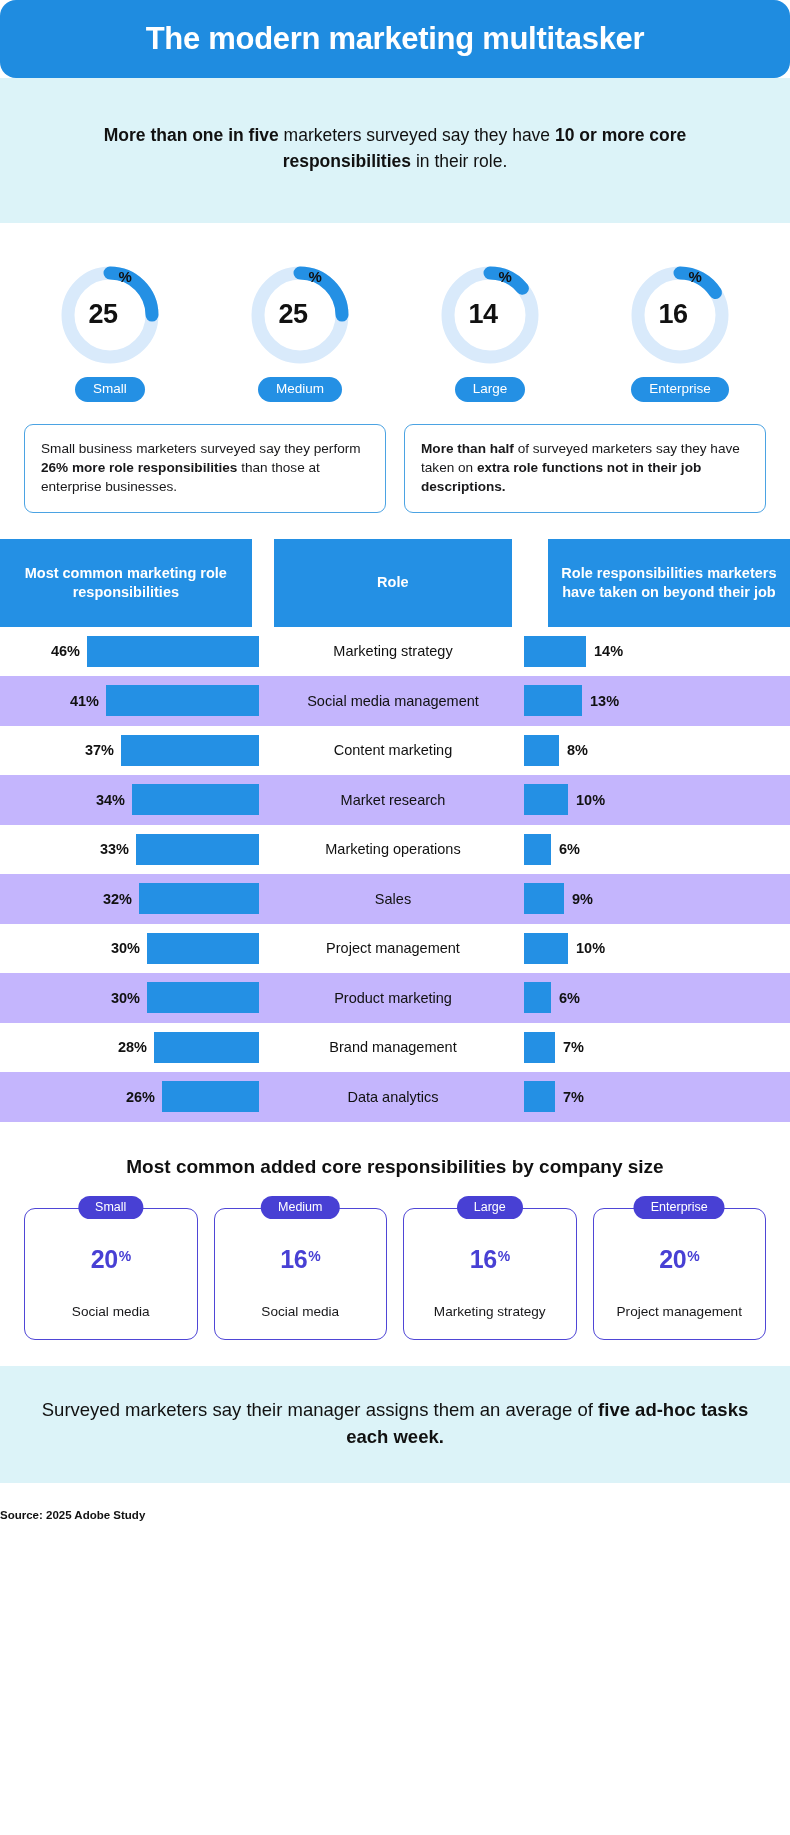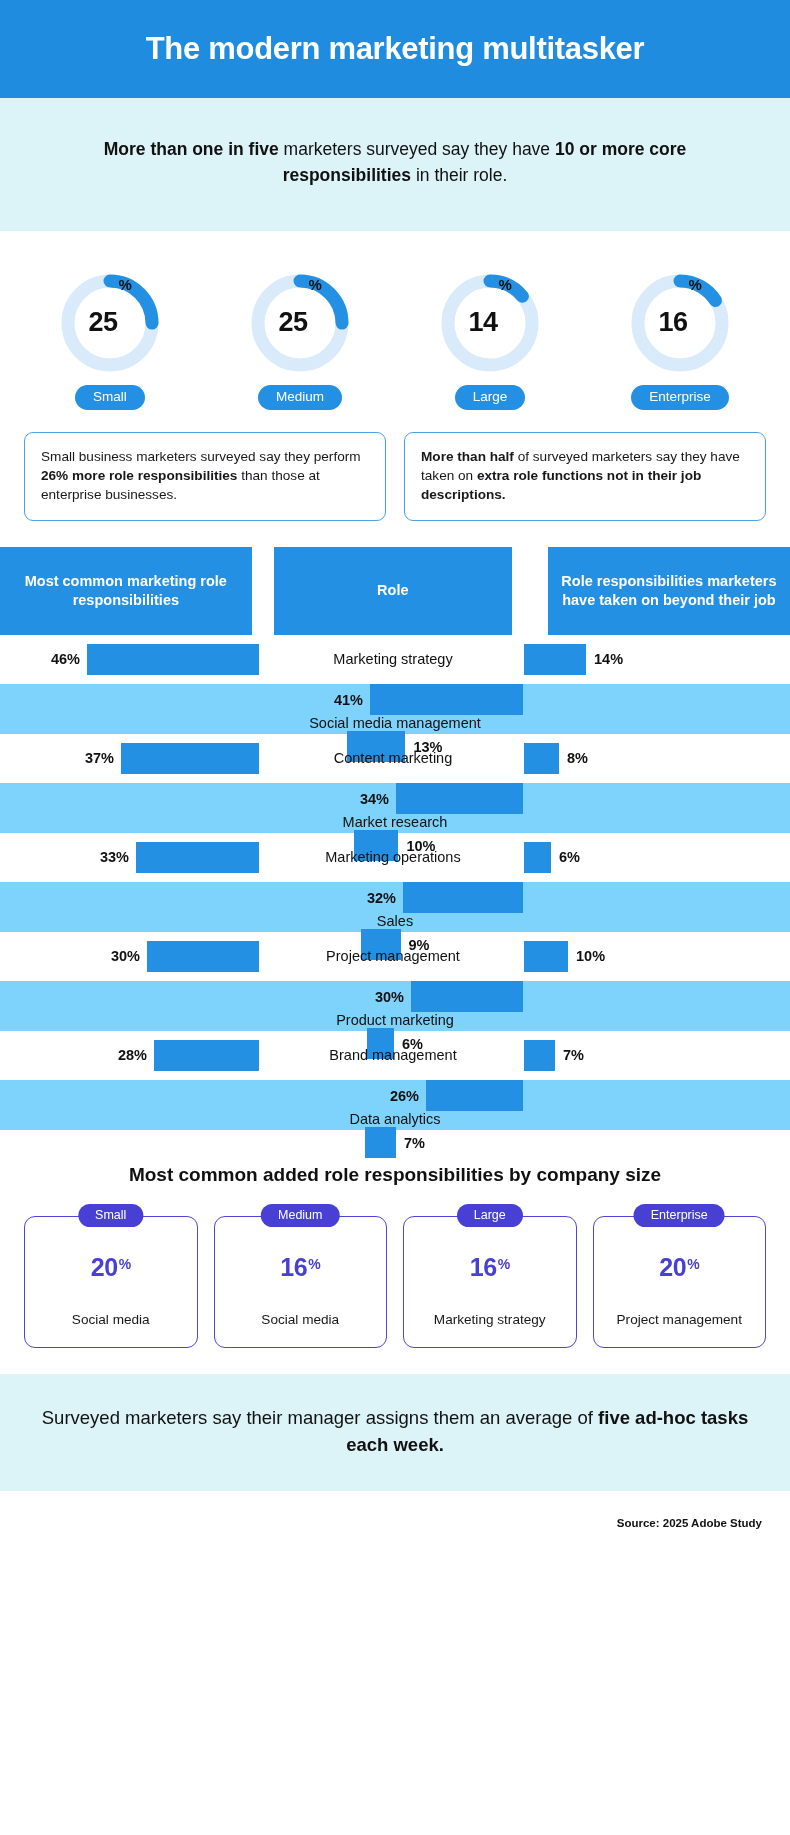--- a/index.html
+++ b/index.html
@@ -7,39 +7,39 @@
     width:790px;
     background:#ffffff;
     font-family:"Liberation Sans", sans-serif;
     -webkit-font-smoothing:antialiased;
   }
   .page{width:790px;position:relative;overflow:hidden;}
 
   
   .header{
     background:#1f8ce0;
-    height:98px;
-    display:flex;align-items:center;justify-content:center;
+    height:78px;
+    display:flex;align-items:center;justify-content:center;border-radius:16px;
   }
   .header h1{
     margin:0;
     color:#ffffff;
     font-size:31px;
     font-weight:bold;
     letter-spacing:-0.3px;
   }
 
   
   .intro{
     background:#dcf3f8;
     padding:27px 50px 30px 50px;
     text-align:center;
   }
   .intro p{
-    margin:12px;
+    margin:18px;
     font-size:17.5px;
     line-height:1.48;
     color:#111111;
   }
   .intro b{font-weight:bold;}
 
   
   .donut-section{background:#ffffff;padding:24px 0 0 0;}
   .section-title{
     text-align:center;
@@ -120,21 +120,21 @@
   }
   .th-1{width:262px;}
   .th-2{width:248px;}
   .th-3{width:252px;margin-left:14px;}
 
   .trow{
     display:flex;align-items:center;
     height:49.5px;
     position:relative;
   }
-  .trow.alt{background:#7dd3fc;flex-direction:column;}
+  .trow.alt{background:#c4b5fd;}
   .c-left{
     width:262px;
     display:flex;align-items:center;justify-content:flex-end;
     padding-right:3px;box-sizing:border-box;
   }
   .c-left .num{
     font-size:14.5px;font-weight:bold;color:#111;margin-right:7px;white-space:nowrap;
   }
   .bar{background:#2490e4;height:31px;}
   .c-mid{
@@ -192,21 +192,20 @@
   .footer{
     background:#dcf3f8;
     padding:30px 40px 32px 40px;
     text-align:center;
   }
   .footer p{
     margin:0;font-size:18.5px;line-height:1.5;color:#111;
   }
   .footer b{font-weight:bold;}
   .source{
-    text-align:right;
     padding:26px 28px 16px 0;
     font-size:11.5px;
     font-weight:bold;
     color:#111;
     background:#ffffff;
   }
 </style>
 </head>
 <body>
 
@@ -398,21 +397,21 @@
           <div class="c-mid">Data analytics</div>
           <div class="c-right">
             <span class="bar" style="width:31px"></span>
             <span class="num">7%</span>
           </div>
         </div>
       </div>
   </div>
 
   <div class="added-section">
-    <div class="added-title">Most common added role responsibilities by company size</div>
+    <div class="added-title">Most common added core responsibilities by company size</div>
     <div class="cards" id="cards">
         <div class="card">
           <div class="card-pill">Small</div>
           <div class="card-val">
             <span>20</span>
             <span class="pc">%</span>
           </div>
           <div class="card-label">Social media</div>
         </div>
         <div class="card">

